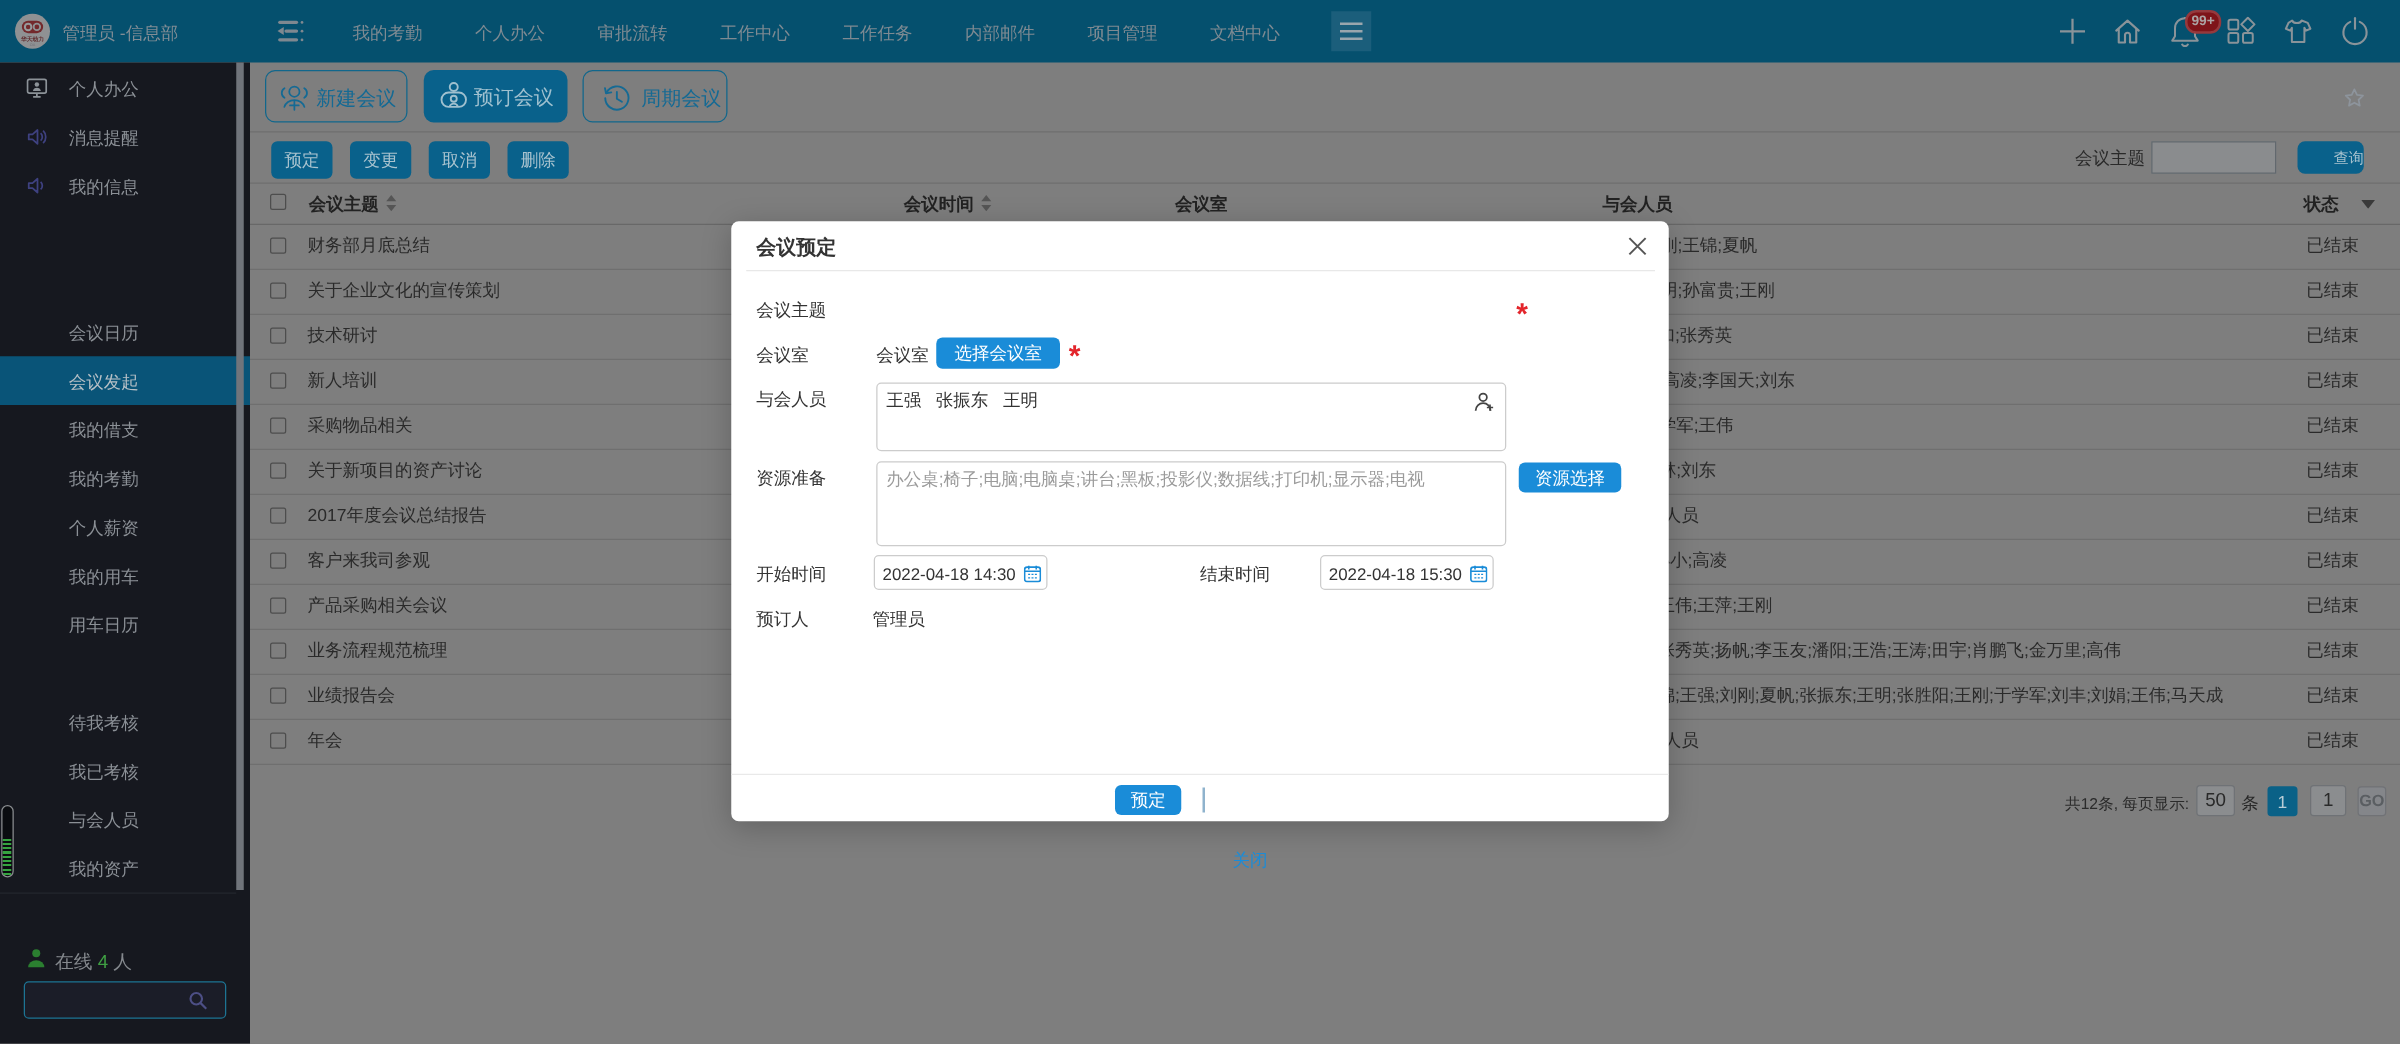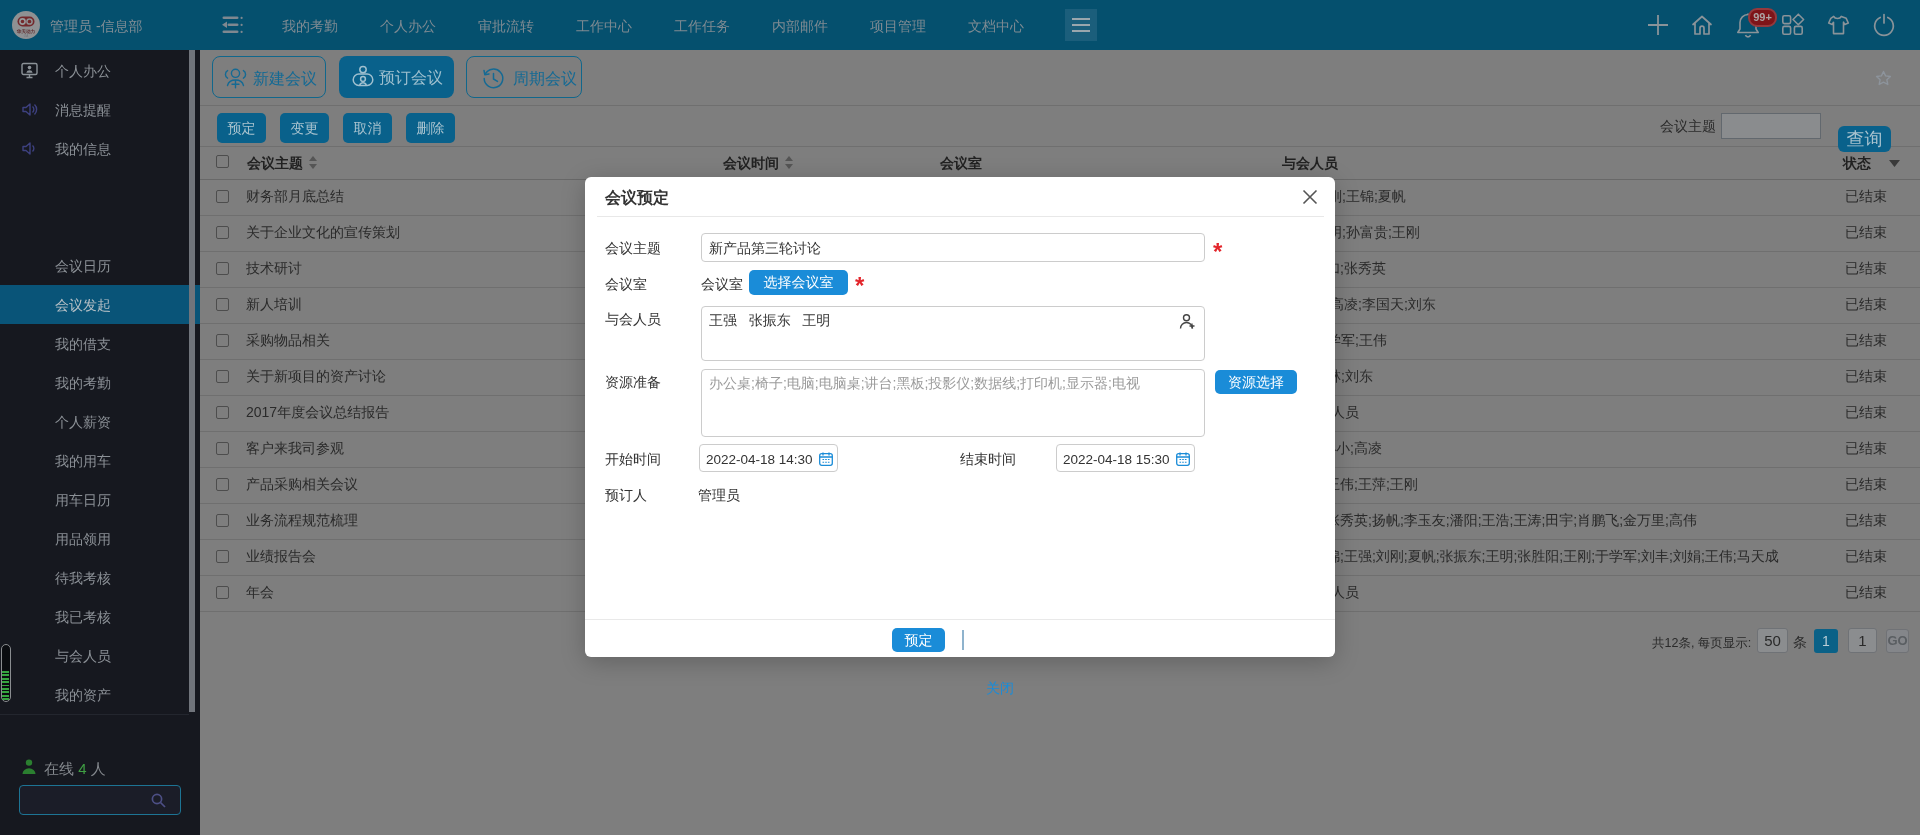--- a/index.html
+++ b/index.html
@@ -149,23 +149,20 @@
       </div>
     <div class="mi" style="top:352px;">
         <span class="t">个人薪资</span>
       </div>
     <div class="mi" style="top:391px;">
         <span class="t">我的用车</span>
       </div>
     <div class="mi" style="top:430px;">
         <span class="t">用车日历</span>
       </div>
-    <div class="mi" style="top:469px;">
-        <span class="t">用品领用</span>
-      </div>
     <div class="mi" style="top:508px;">
         <span class="t">待我考核</span>
       </div>
     <div class="mi" style="top:547px;">
         <span class="t">我已考核</span>
       </div>
     <div class="mi" style="top:586px;">
         <span class="t">与会人员</span>
       </div>
     <div class="mi" style="top:625px;">
@@ -233,21 +230,21 @@
         <path d="M8.5 1.5 l2.1 4.4 4.8.6 -3.5 3.3 .9 4.7 -4.3-2.3 -4.3 2.3 .9-4.7 -3.5-3.3 4.8-.6 Z" stroke="#8d949c" stroke-width="1.4" fill="none" stroke-linejoin="round"></path>
       </svg>
 
     <div class="sbtn" style="left:217px;">预定</div>
     <div class="sbtn" style="left:280px;">变更</div>
     <div class="sbtn" style="left:343px;">取消</div>
     <div class="sbtn" style="left:406px;">删除</div>
 
     <span class="abs" style="left:1660px;top:118px;font-size:14px;color:#2a2a2a;">会议主题</span>
     <div class="abs" style="left:1721px;top:113px;width:100px;height:26px;border:1px solid #62686e;background:#8a8c8e;"></div>
-    <div class="abs" style="left:1838px;top:126px;width:53px;height:26px;background:#09618b;border-radius:6px;color:#a9c3cf;font-size:18px;text-align:center;line-height:26px;">查询</div>
+    <div class="abs" style="left:1838px;top:113px;width:53px;height:26px;background:#09618b;border-radius:6px;color:#a9c3cf;font-size:12px;text-align:right;line-height:26px;">查询</div>
 
     <div class="cb" style="top:155px;"></div>
     <span class="hcell" style="left:247px;top:155px;">会议主题</span>
     <svg class="abs" style="left:308px;top:156px;" width="10" height="13" viewBox="0 0 10 13">
         <path d="M5 0 L9 5 H1 Z" fill="#555"></path>
         <path d="M5 13 L1 8 H9 Z" fill="#555"></path>
       </svg>
     <span class="hcell" style="left:723px;top:155px;">会议时间</span>
     <svg class="abs" style="left:784px;top:156px;" width="10" height="13" viewBox="0 0 10 13">
         <path d="M5 0 L9 5 H1 Z" fill="#555"></path>
@@ -333,23 +330,20 @@
   </div>
 
   <div id="modal">
     <span class="abs" style="left:20px;top:11px;font-size:16px;font-weight:bold;color:#333;">会议预定</span>
     <svg class="abs" style="left:717px;top:12px;" width="16" height="16" viewBox="0 0 16 16">
         <path d="M1.5 1.5 L14.5 14.5 M14.5 1.5 L1.5 14.5" stroke="#555" stroke-width="1.6"></path>
       </svg>
     <div class="abs" style="left:12px;top:39px;width:727px;height:1px;background:#e8e8e8;"></div>
 
     <span class="lbl" style="top:63px;">会议主题</span>
-    <div class="inp" style="top:56px;height:29px;">
-        <span class="mtx" style="left:7px;top:6px;">新产品第三轮讨论</span>
-      </div>
     <span class="abs red" style="left:628px;top:61px;">*</span>
 
     <span class="lbl" style="top:99px;">会议室</span>
     <span class="mtx" style="left:116px;top:99px;">会议室</span>
     <div class="bblue" style="left:164px;top:93px;width:99px;height:25px;line-height:25px;">选择会议室</div>
     <span class="abs red" style="left:270px;top:95px;">*</span>
 
     <span class="lbl" style="top:134px;">与会人员</span>
     <div class="inp" style="top:129px;height:55px;">
       <span class="mtx" style="left:7px;top:5px;">王强&nbsp;&nbsp;&nbsp;张振东&nbsp;&nbsp;&nbsp;王明</span>

